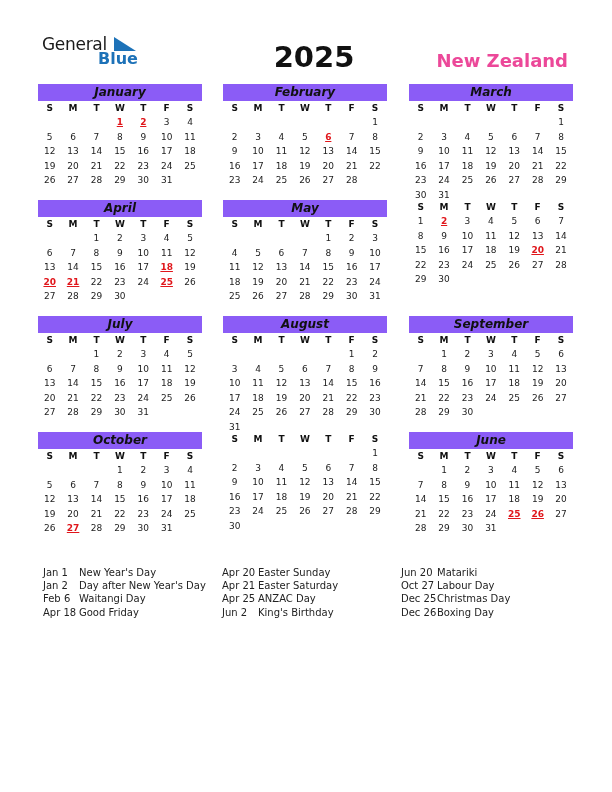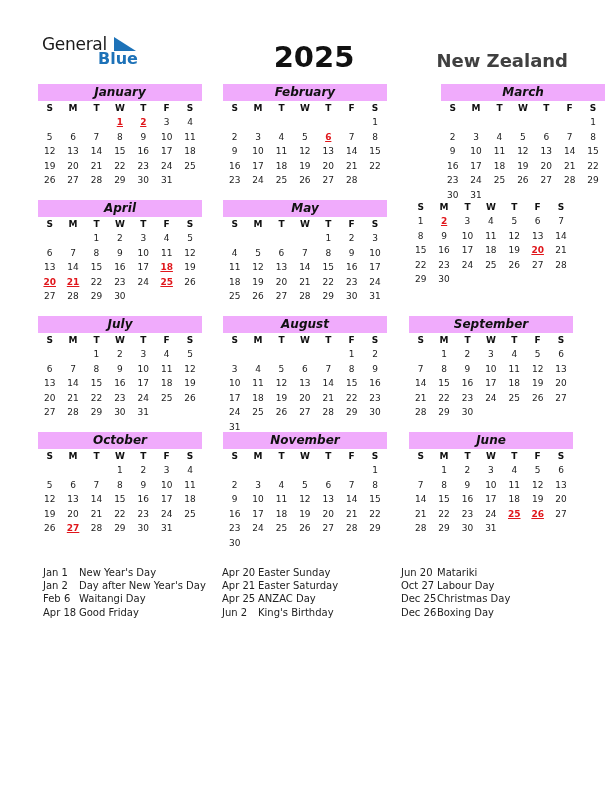--- a/index.html
+++ b/index.html
@@ -5,23 +5,23 @@
   html, body { margin: 0; padding: 0; background: #ffffff; }
   body { width: 612px; height: 792px; position: relative; overflow: hidden;
          font-family: "DejaVu Sans", sans-serif; color: #222; }
   .logo { position: absolute; left: 42px; top: 34px; }
   .logo .general { position: absolute; left: 0; top: 0; font-size: 17px; color: #1a1a1a; letter-spacing: -0.3px; white-space: nowrap; }
   .logo .blue { position: absolute; left: 56px; top: 15px; font-size: 16px; color: #1d72b8; white-space: nowrap; font-weight: bold; }
   .logo .tri { position: absolute; left: 72px; top: 3px; width: 0; height: 0;
                border-left: 22px solid #1d72b8; border-top: 14px solid transparent; }
   .year { position: absolute; left: 258px; top: 40px; width: 96px; text-align: center;
           font-size: 29px; font-weight: bold; color: #111; margin-left: 8px; }
-  .country { position: absolute; right: 44px; top: 50px; font-size: 18px; font-weight: bold; color: #404040; white-space: nowrap; }
+  .country { position: absolute; right: 44px; top: 50px; font-size: 18px; font-weight: bold; color: #ec4899; white-space: nowrap; }
   .month { position: absolute; width: 164px; }
-  .month .mhead { height: 17px; background: #f0abfc; text-align: center;
+  .month .mhead { height: 17px; background: #8b5cf6; text-align: center;
                   font-size: 12px; font-weight: bold; font-style: italic; line-height: 17px; color: #111; }
   .month .grid { display: grid; grid-template-columns: repeat(7, 23.4px); padding-left: 0; }
   .month .dow { font-size: 9px; font-weight: bold; text-align: center; height: 14px; line-height: 14px; color: #111; }
   .month .day { font-size: 9px; text-align: center; height: 14.5px; line-height: 14.5px; color: #222; }
   .month .day.hol { color: #e0161b; font-weight: bold; text-decoration: underline; }
   .holidays { position: absolute; top: 566px; font-size: 10px; color: #222; }
   .holidays .row { height: 13.2px; line-height: 13.2px; white-space: nowrap; }
   .holidays .date { display: inline-block; width: 36px; }
 </style>
 </head>
@@ -121,21 +121,21 @@
         <div class="day">21</div>
         <div class="day">22</div>
         <div class="day">23</div>
         <div class="day">24</div>
         <div class="day">25</div>
         <div class="day">26</div>
         <div class="day">27</div>
         <div class="day">28</div>
       </div>
     </div>
-    <div class="month" style="left: 409px; top: 84px; margin-left: 32px;">
+    <div class="month" style="left: 409px; top: 84px;">
       <div class="mhead">March</div>
       <div class="grid">
         <div class="dow">S</div>
         <div class="dow">M</div>
         <div class="dow">T</div>
         <div class="dow">W</div>
         <div class="dow">T</div>
         <div class="dow">F</div>
         <div class="dow">S</div>
         <div class="day"></div>
@@ -485,21 +485,20 @@
         <div class="day">25</div>
         <div class="day">26</div>
         <div class="day hol">27</div>
         <div class="day">28</div>
         <div class="day">29</div>
         <div class="day">30</div>
         <div class="day">31</div>
       </div>
     </div>
     <div class="month" style="left: 223px; top: 432px;">
-      <div class="mhead">November</div>
       <div class="grid">
         <div class="dow">S</div>
         <div class="dow">M</div>
         <div class="dow">T</div>
         <div class="dow">W</div>
         <div class="dow">T</div>
         <div class="dow">F</div>
         <div class="dow">S</div>
         <div class="day"></div>
         <div class="day"></div>

